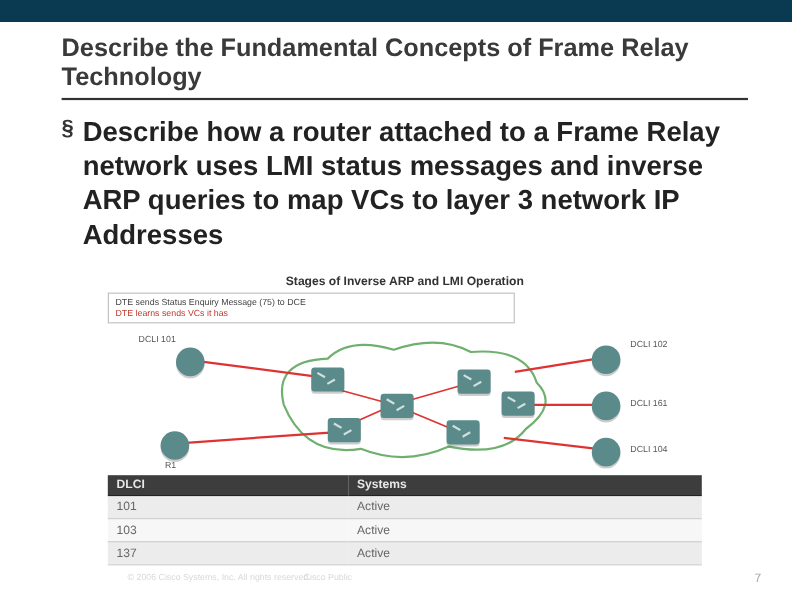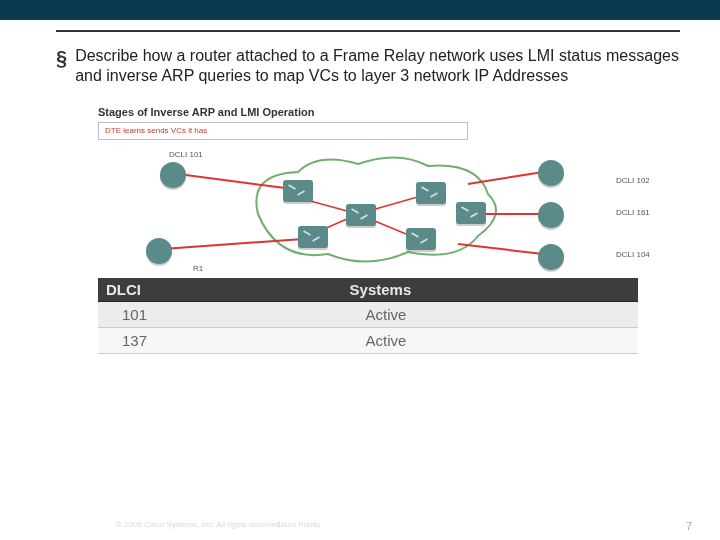--- a/index.html
+++ b/index.html
@@ -36,30 +36,31 @@
     gap: 8px;
     margin-bottom: 10px;
   }
   .bullet-mark {
     color: #333;
     font-size: 20px;
     line-height: 1.2;
     font-weight: bold;
   }
   .bullet-text {
-    font-size: 16px;
+    font-size: 25px;
     color: #222;
     line-height: 1.25;
+    font-weight: bold;
   }
   .figure {
     margin: 6px auto 0 auto;
     width: 540px;
   }
   .fig-title {
-    text-align: left;
+    text-align: center;
     font-size: 11px;
     font-weight: bold;
     color: #333;
     margin-bottom: 4px;
     margin-top: 20px;
   }
   .fig-box {
     border: 1px solid #bdbdbd;
     background: #fff;
     padding: 3px 6px;
@@ -99,41 +100,40 @@
   }
   .node.switch::after {
     top: 12px; left: 14px;
     transform: rotate(-30deg);
   }
   .lbl {
     position: absolute;
     font-size: 8px;
     color: #555;
     white-space: nowrap;
-    margin-left: 43px;
   }
   .table-wrap {
     width: 540px;
     margin-top: 4px;
   }
   table {
     width: 100%;
     border-collapse: collapse;
-    font-size: 15px;
+    font-size: 11px;
   }
   thead th {
     background: #3d3d3d;
     color: #e8e8e8;
     text-align: left;
     padding: 3px 8px;
     font-weight: bold;
     border-bottom: 1px solid #222;
   }
   tbody td {
-    padding: 4px 24px;
+    padding: 4px 8px;
     color: #666;
     border-bottom: 1px solid #ccc;
   }
   tbody tr:nth-child(odd) td { background: #ececec; }
   tbody tr:nth-child(even) td { background: #f7f7f7; }
   .footer {
     position: absolute;
     bottom: 6px;
     left: 16px;
     right: 0;
@@ -150,30 +150,32 @@
     color: #9aa8b2;
     font-size: 11px;
   }
 </style>
 </head>
 <body>
 
 <div class="topbar"></div>
 
 <div class="content">
+  <h1 class="title">Describe the Fundamental Concepts of Frame Relay Technology</h1>
   <div class="rule"></div>
 
   <div class="bullet-row">
     <div class="bullet-mark">§</div>
     <div class="bullet-text">Describe how a router attached to a Frame Relay network uses LMI status messages and inverse ARP queries to map VCs to layer 3 network IP Addresses</div>
   </div>
 
   <div class="figure">
     <div class="fig-title">Stages of Inverse ARP and LMI Operation</div>
     <div class="fig-box">
+      <div>DTE sends Status Enquiry Message (75) to DCE</div>
       <div class="line3">DTE learns sends VCs it has</div>
     </div>
 
     <div class="diagram">
       <svg width="540" height="130">
 
         <path d="M160 70 Q150 30 200 28 Q220 8 260 20 Q300 6 330 22 Q380 18 390 50 Q410 70 380 92 Q360 118 310 108 Q270 126 230 110 Q180 118 160 70 Z" fill="none" stroke="#6fb06f" stroke-width="2"></path>
 
         <line x1="80" y1="30" x2="195" y2="45" stroke="#d33" stroke-width="2"></line>
         <line x1="65" y1="105" x2="205" y2="95" stroke="#d33" stroke-width="2"></line>
@@ -192,41 +194,45 @@
       <div class="lbl" style="left:52px; top:120px">R1</div>
 
       <div class="node switch" style="left:185px; top:36px"></div>
       <div class="node switch" style="left:248px; top:60px"></div>
       <div class="node switch" style="left:318px; top:38px"></div>
       <div class="node switch" style="left:200px; top:82px"></div>
       <div class="node switch" style="left:308px; top:84px"></div>
       <div class="node switch" style="left:358px; top:58px"></div>
 
       <div class="node router" style="left:440px; top:16px"></div>
-      <div class="lbl" style="left:475px; top:32px">DCLI 102</div>
+      <div class="lbl" style="left:475px; top:10px">DCLI 102</div>
       <div class="node router" style="left:440px; top:58px"></div>
       <div class="lbl" style="left:475px; top:64px">DCLI 161</div>
       <div class="node router" style="left:440px; top:100px"></div>
       <div class="lbl" style="left:475px; top:106px">DCLI 104</div>
     </div>
 
     <div class="table-wrap">
       <table>
         <thead>
           <tr>
             <th>DLCI</th>
             <th>Systems</th>
           </tr>
         </thead>
         <tbody>
           <tr>
             <td>101</td>
             <td>Active</td>
           </tr>
           <tr>
+            <td>103</td>
+            <td>Active</td>
+          </tr>
+          <tr>
             <td>137</td>
             <td>Active</td>
           </tr>
         </tbody>
       </table>
     </div>
   </div>
 </div>
 
 <div class="footer">

